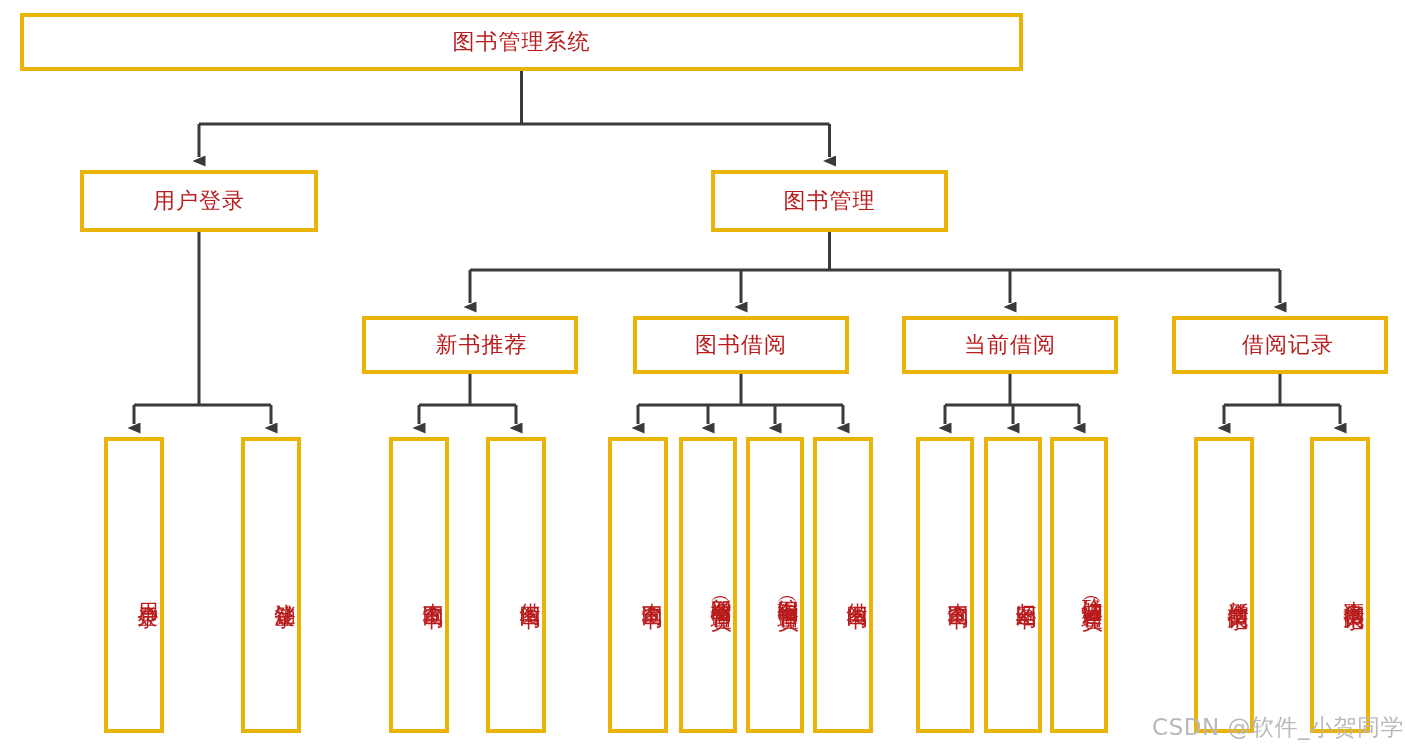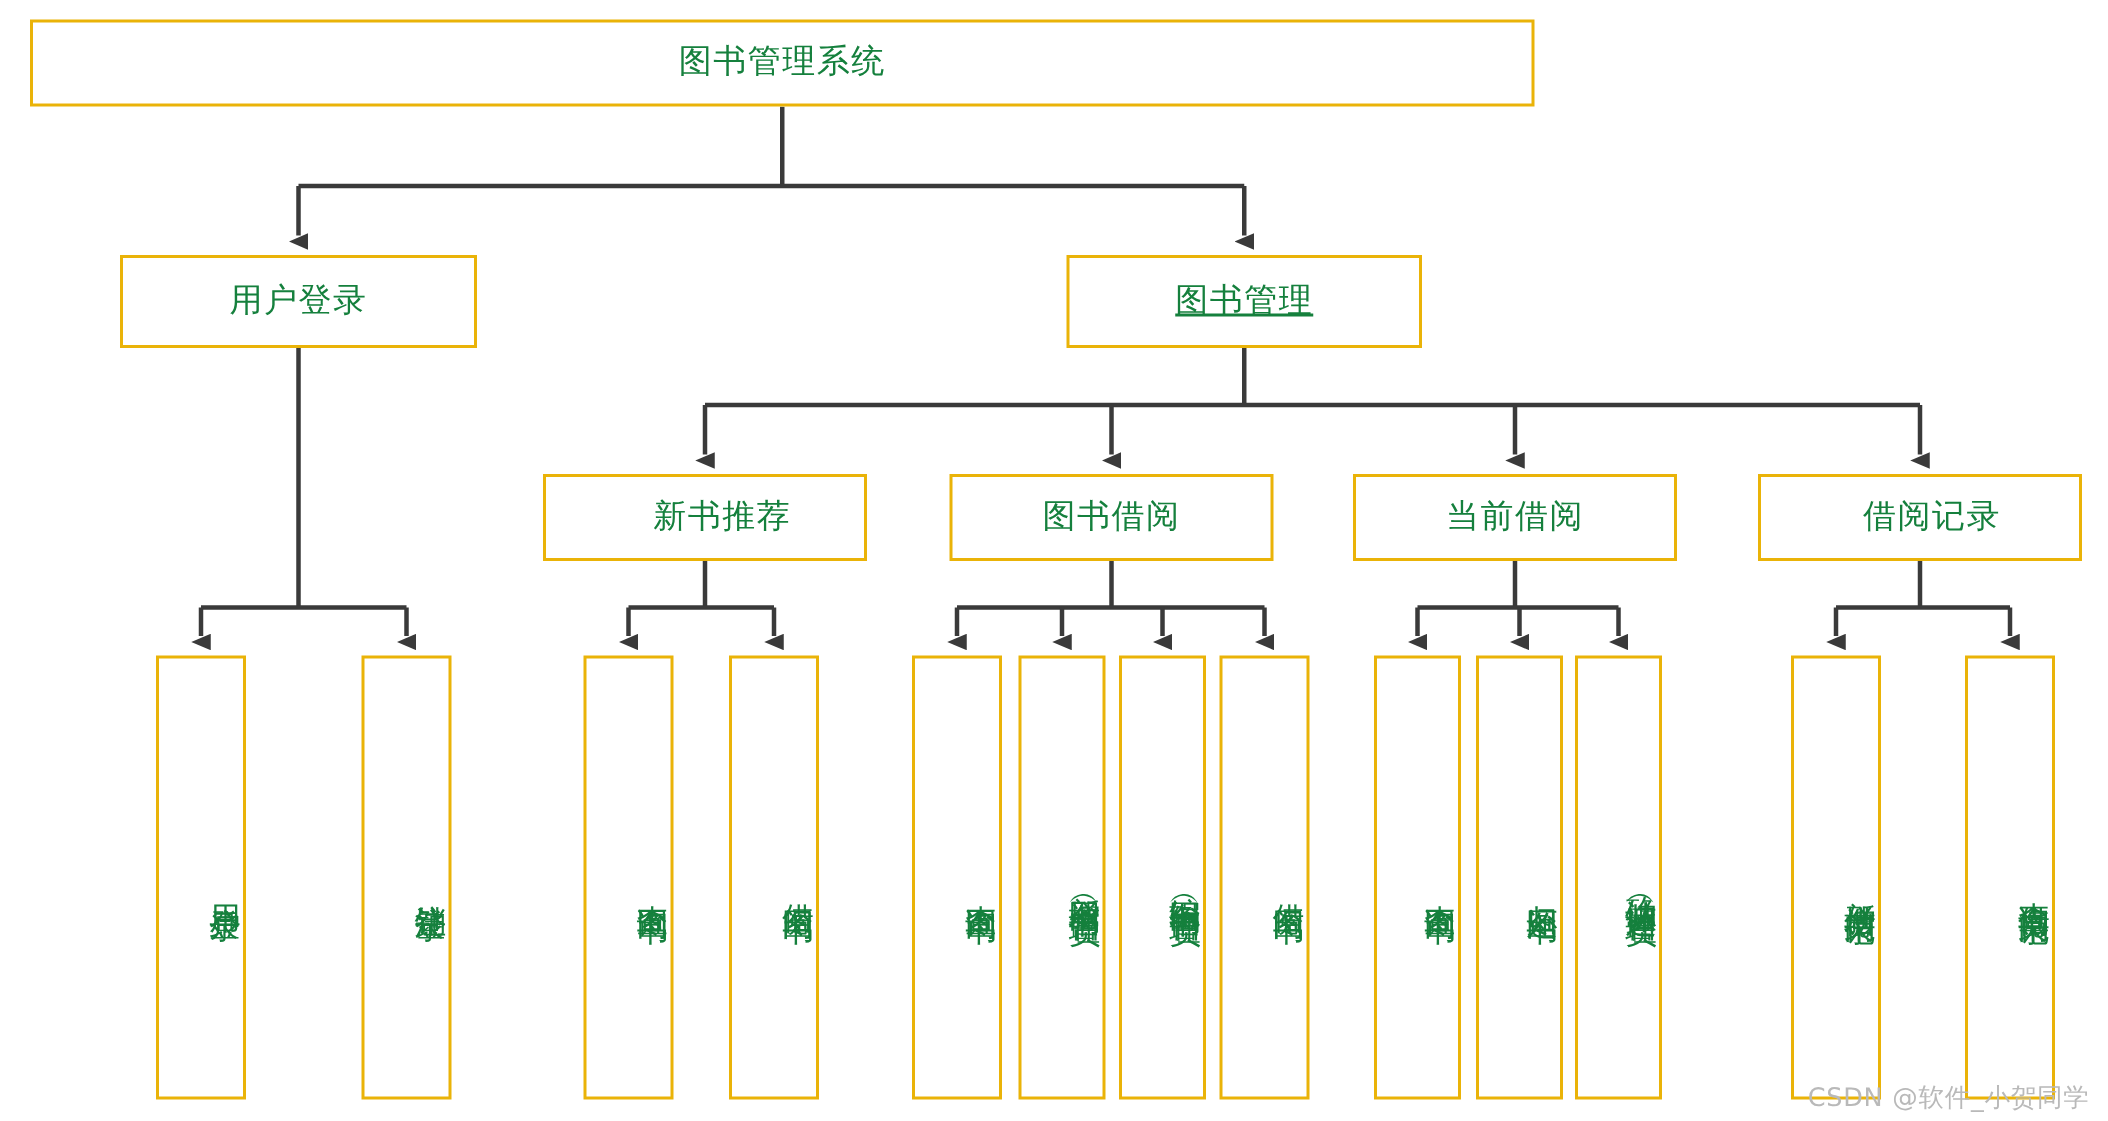--- a/index.html
+++ b/index.html
@@ -22,25 +22,25 @@
     left: 0;
     top: 0;
     width: 1405px;
     height: 747px;
     pointer-events: none;
   }
   .node {
     position: absolute;
     box-sizing: border-box;
     background: #ffffff;
-    border: 2px solid #eab308;
+    border: 4px solid #eab308;
     display: flex;
     align-items: center;
     justify-content: center;
-    color: #15803d;
+    color: #b91c1c;
   }
   .node.horiz {
     font-size: 22px;
     letter-spacing: 1px;
     line-height: 1.2;
   }
   .node.vert {
     writing-mode: vertical-rl;
     text-orientation: upright;
     font-size: 21px;
@@ -51,23 +51,23 @@
     line-height: 1.15;
   }
   .node.vert .vtext {
     writing-mode: vertical-rl;
     text-orientation: upright;
     display: block;
     white-space: nowrap;
   }
   .watermark {
     position: absolute;
-    right: 12px;
+    right: 1px;
     bottom: 4px;
-    font-size: 17px;
+    font-size: 23px;
     color: #b9b9b9;
     letter-spacing: 0.5px;
     white-space: nowrap;
   }
 </style>
 </head>
 <body>
 
 <div id="canvas">
 
@@ -114,21 +114,21 @@
       </g>
   </svg>
 
   <div class="node horiz" id="node-root" style="left: 20px; top: 13px; width: 1003px; height: 58px;">
     <span>图书管理系统</span>
   </div>
 
   <div class="node horiz" id="node-l2-0" style="left: 80px; top: 170px; width: 238px; height: 62px;">
     <span>用户登录</span>
   </div>
-  <div class="node horiz" id="node-l2-1" style="left: 711px; top: 170px; width: 237px; height: 62px; text-decoration: underline;">
+  <div class="node horiz" id="node-l2-1" style="left: 711px; top: 170px; width: 237px; height: 62px;">
     <span>图书管理</span>
   </div>
 
   <div class="node horiz" id="node-l3-0" style="left: 362px; top: 316px; width: 216px; height: 58px; padding-left: 23px;">
     <span>新书推荐</span>
   </div>
   <div class="node horiz" id="node-l3-1" style="left: 633px; top: 316px; width: 216px; height: 58px;">
     <span>图书借阅</span>
   </div>
   <div class="node horiz" id="node-l3-2" style="left: 902px; top: 316px; width: 216px; height: 58px;">

